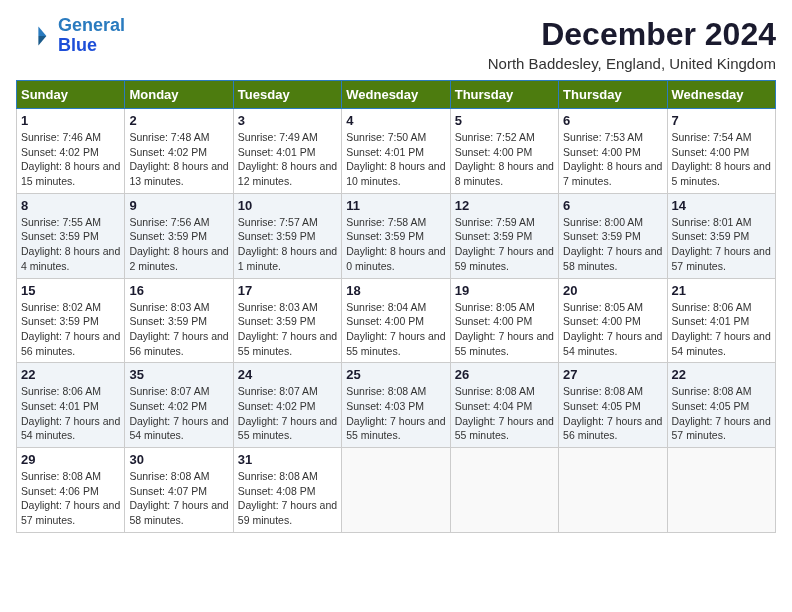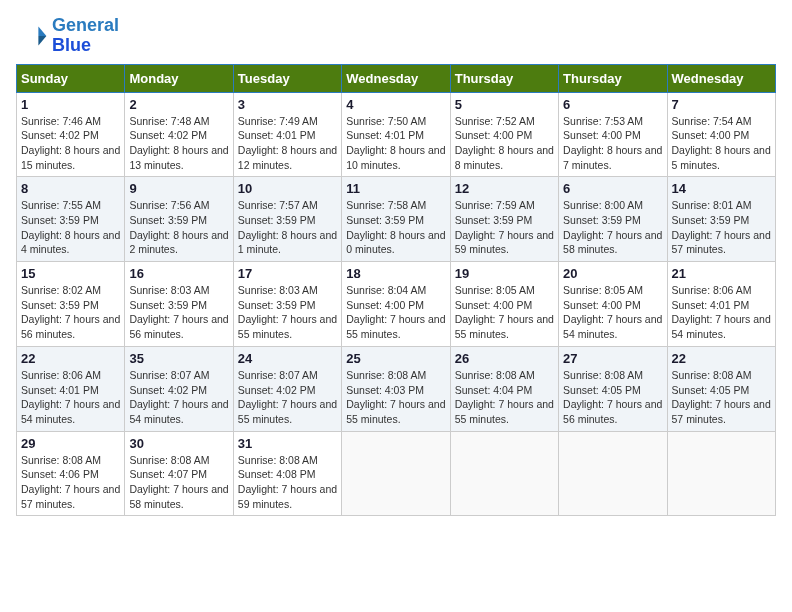--- a/index.html
+++ b/index.html
@@ -20,21 +20,21 @@
       display: flex;
       align-items: center;
       gap: 4px;
     }
     .logo-text {
       font-size: 18px;
       font-weight: bold;
       color: #1a1a2e;
       line-height: 1.1;
     }
-    .logo-text span { color: #2a7bbf; }
+    .logo-text span { color: #2a7bbf; margin-left: 6px; }
     .logo-icon {
       width: 32px;
       height: 32px;
     }
     .title-area {
       text-align: right;
     }
     .month-title {
       font-size: 32px;
       font-weight: bold;
@@ -94,20 +94,24 @@
   <div class="logo">
     <svg class="logo-icon" viewBox="0 0 40 40">
       <polygon points="28,8 38,20 28,20" fill="#2a7bbf"></polygon>
       <polygon points="28,20 38,20 28,32" fill="#1a5a8a"></polygon>
     </svg>
     <div class="logo-text">
       <div><span>General</span></div>
       <div><span style="color:#1d4ed8">Blue</span></div>
     </div>
   </div>
+  <div class="title-area">
+    <div class="month-title">December 2024</div>
+    <div class="location-title">North Baddesley, England, United Kingdom</div>
+  </div>
 </div>
 
 <table>
   <thead>
     <tr>
     <th>Sunday</th>
         <th>Monday</th>
         <th>Tuesday</th>
         <th>Wednesday</th>
         <th>Thursday</th>

